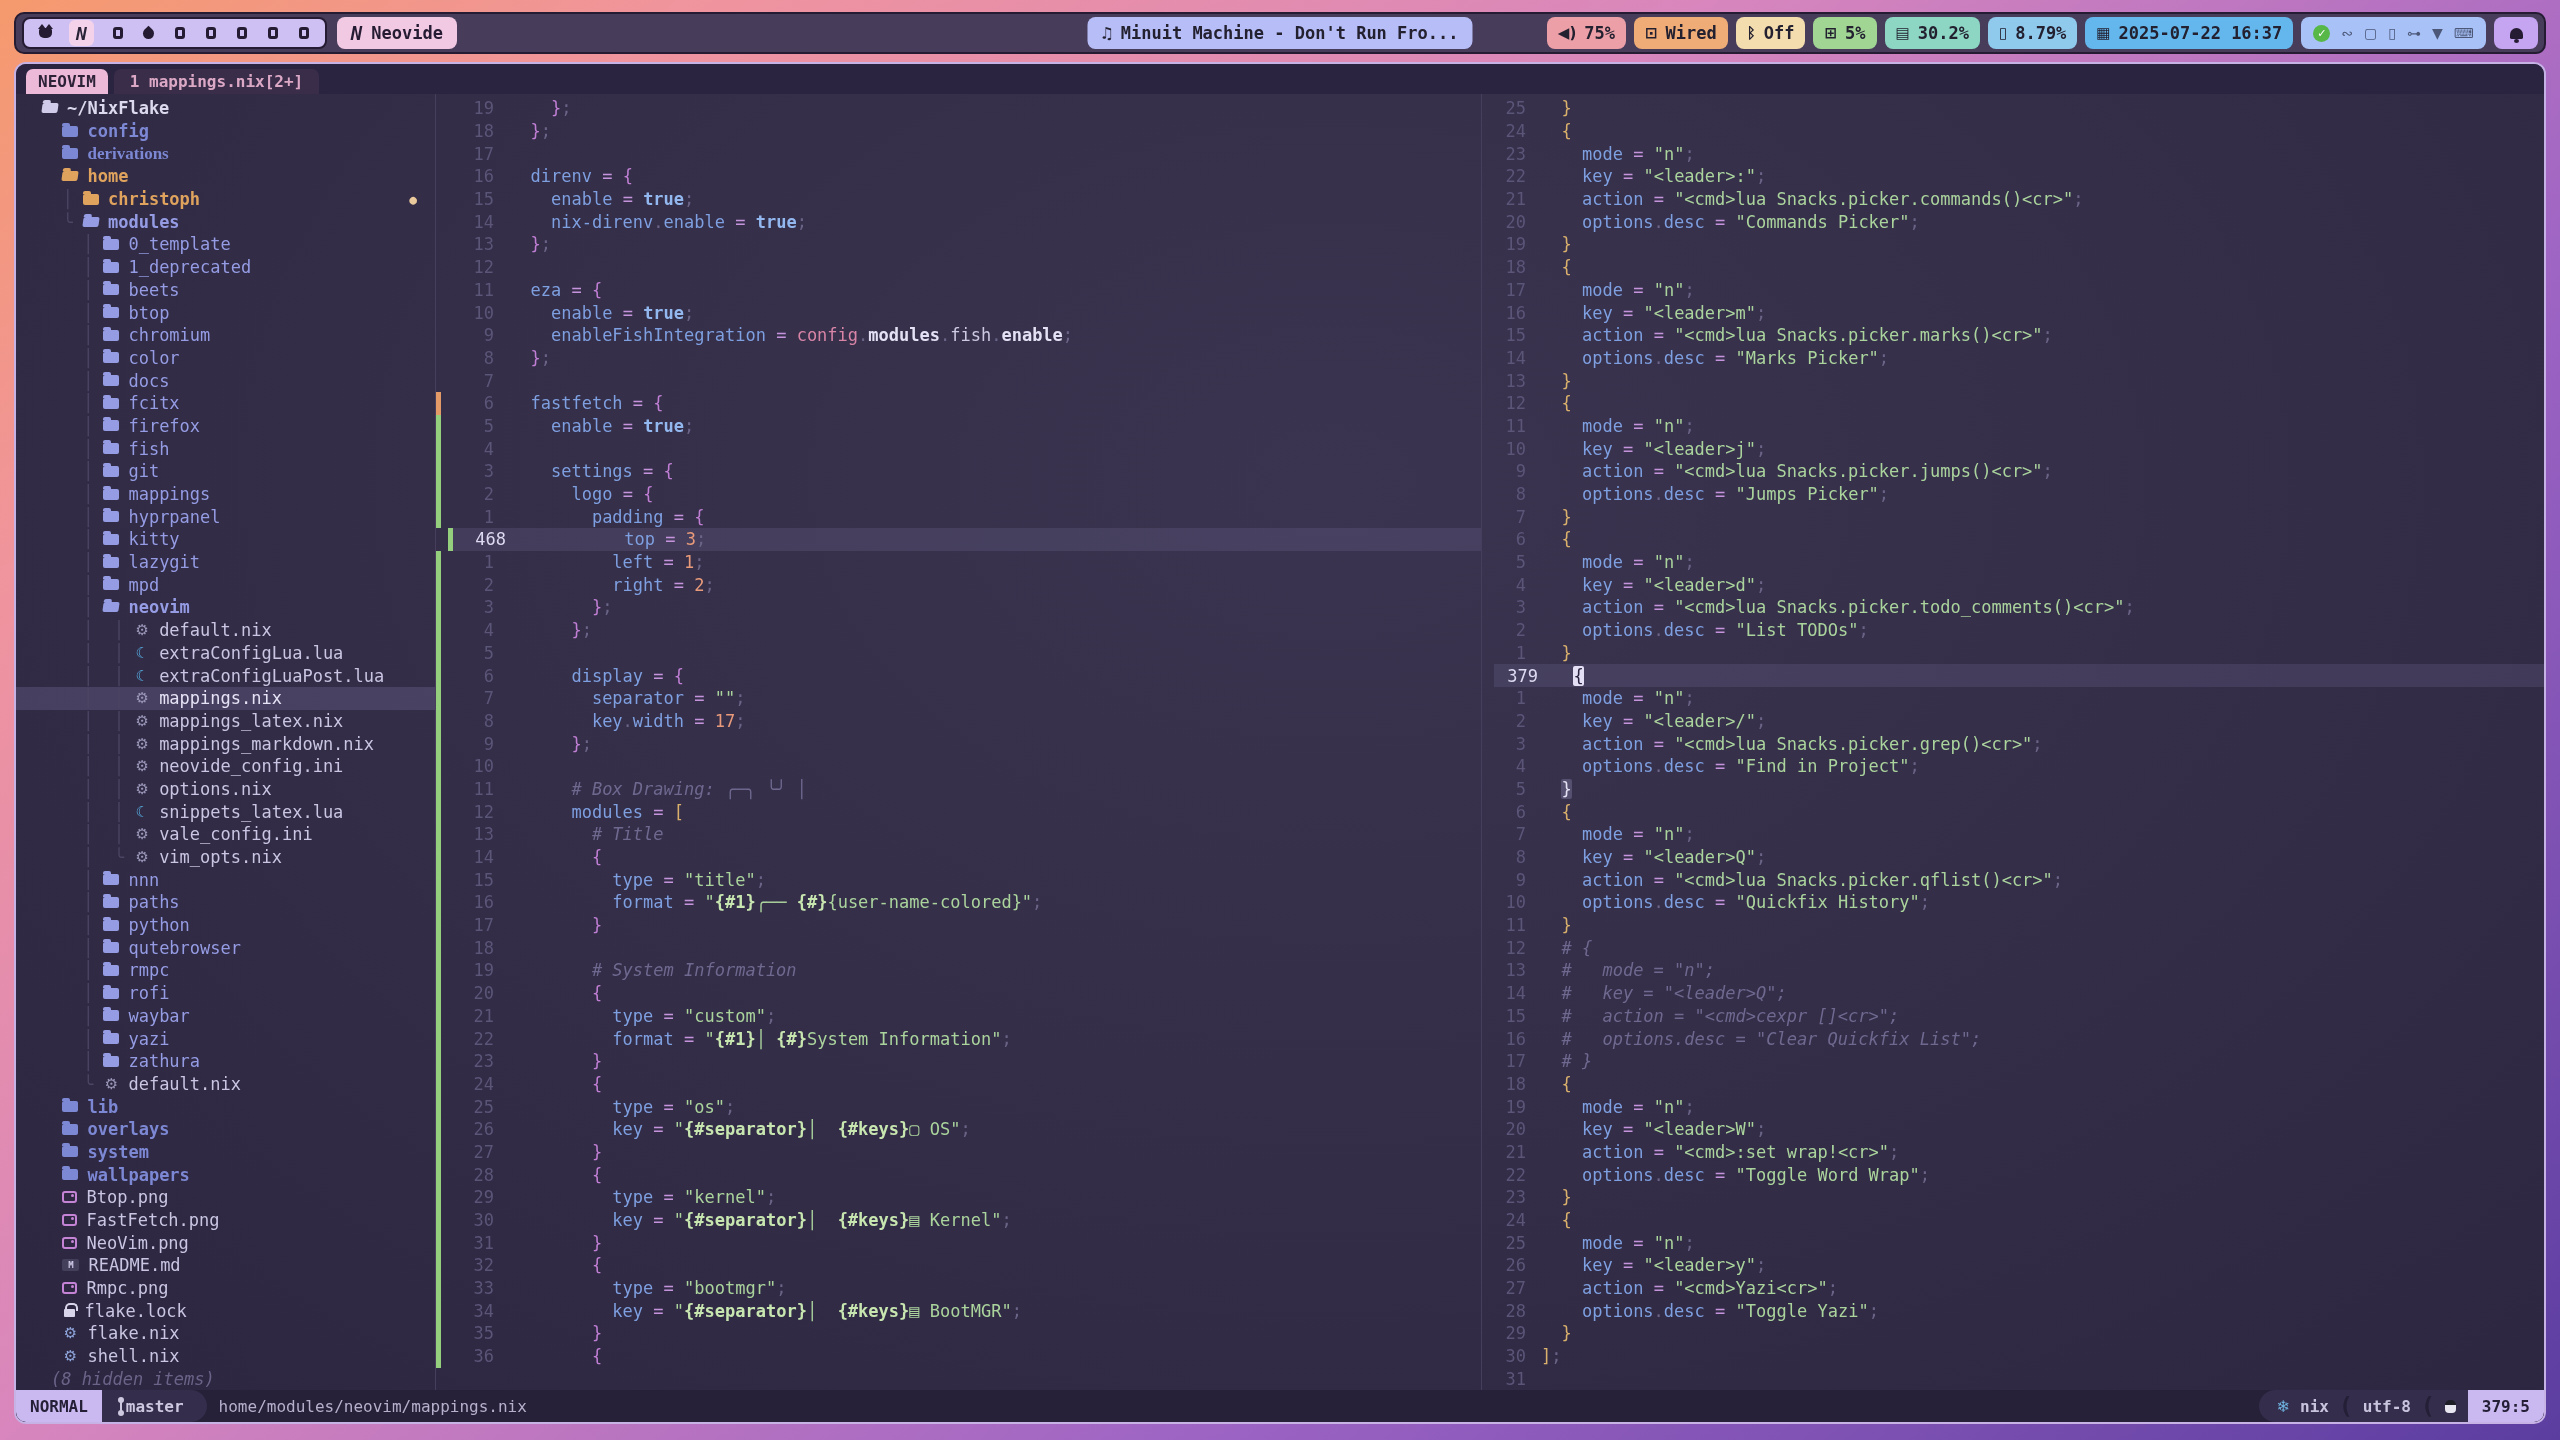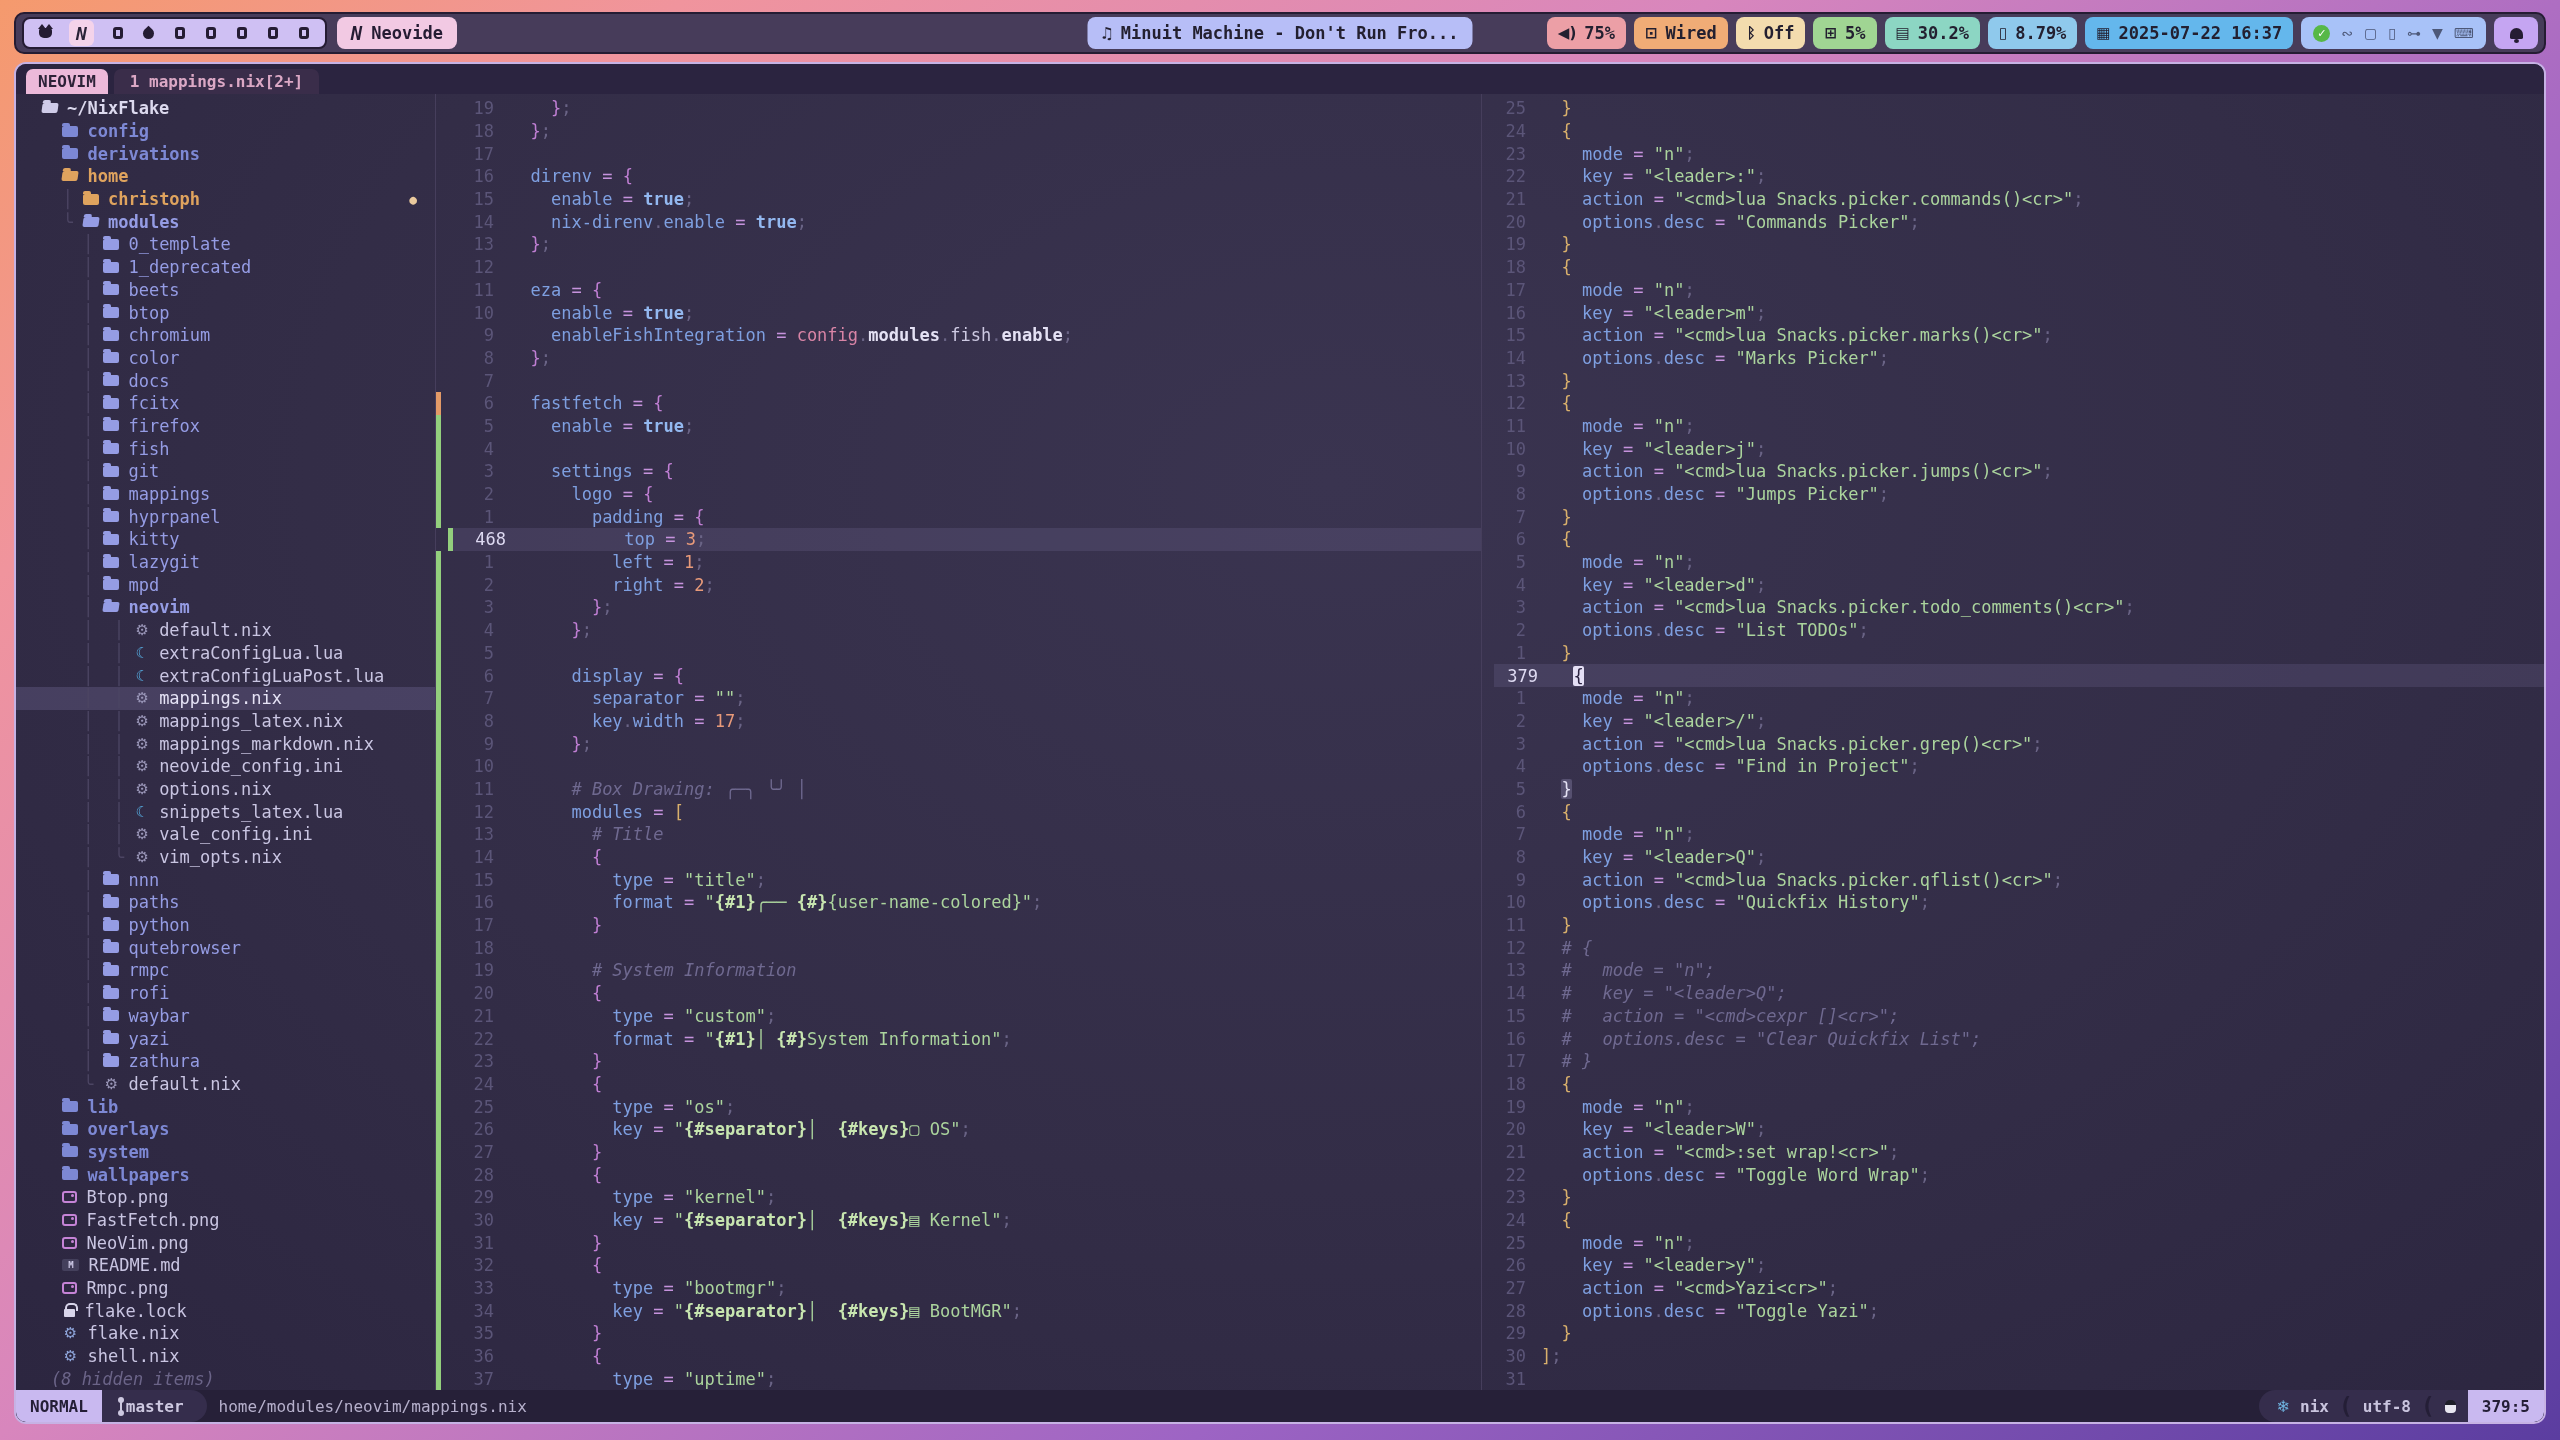--- a/index.html
+++ b/index.html
@@ -203,21 +203,21 @@
 
 <div class="window">
   <div class="tabline">
     <span class="neovim-badge">NEOVIM</span>
     <span class="tab">1 mappings.nix[2+]</span>
   </div>
   <div class="content">
     <div class="tree" id="tree">
         <div class="trow"><span class="guide"></span><span class="i-folder open" style="background: rgb(207, 203, 232);"></span><span class="tlabel" style="color: rgb(220, 217, 238); font-weight: bold;">~/NixFlake</span></div>
         <div class="trow"><span class="guide">  </span><span class="i-folder" style="background: rgb(125, 136, 212);"></span><span class="tlabel" style="color: rgb(125, 136, 212); font-weight: bold;">config</span></div>
-        <div class="trow"><span class="guide">  </span><span class="i-folder" style="background: rgb(125, 136, 212);"></span><span class="tlabel" style="color: rgb(125, 136, 212); font-weight: bold;">derivations</span></div>
+        <div class="trow"><span class="guide">  </span><span class="i-folder" style="background: rgb(125, 136, 212);"></span><span class="tlabel" style="color: rgb(125, 136, 212); font-weight: bold; font-family: Liberation Serif, serif;">derivations</span></div>
         <div class="trow"><span class="guide">  </span><span class="i-folder open" style="background: rgb(223, 163, 94);"></span><span class="tlabel" style="color: rgb(223, 163, 94); font-weight: bold;">home</span></div>
         <div class="trow"><span class="guide">  │ </span><span class="i-folder" style="background: rgb(223, 163, 94);"></span><span class="tlabel" style="color: rgb(223, 163, 94); font-weight: bold;">christoph</span><span class="tdot">●</span></div>
         <div class="trow"><span class="guide">  ╰ </span><span class="i-folder open" style="background: rgb(149, 156, 228);"></span><span class="tlabel" style="color: rgb(149, 156, 228); font-weight: bold;">modules</span></div>
         <div class="trow"><span class="guide">    │ </span><span class="i-folder" style="background: rgb(149, 156, 228);"></span><span class="tlabel" style="color: rgb(149, 156, 228);">0_template</span></div>
         <div class="trow"><span class="guide">    │ </span><span class="i-folder" style="background: rgb(149, 156, 228);"></span><span class="tlabel" style="color: rgb(149, 156, 228);">1_deprecated</span></div>
         <div class="trow"><span class="guide">    │ </span><span class="i-folder" style="background: rgb(149, 156, 228);"></span><span class="tlabel" style="color: rgb(149, 156, 228);">beets</span></div>
         <div class="trow"><span class="guide">    │ </span><span class="i-folder" style="background: rgb(149, 156, 228);"></span><span class="tlabel" style="color: rgb(149, 156, 228);">btop</span></div>
         <div class="trow"><span class="guide">    │ </span><span class="i-folder" style="background: rgb(149, 156, 228);"></span><span class="tlabel" style="color: rgb(149, 156, 228);">chromium</span></div>
         <div class="trow"><span class="guide">    │ </span><span class="i-folder" style="background: rgb(149, 156, 228);"></span><span class="tlabel" style="color: rgb(149, 156, 228);">color</span></div>
         <div class="trow"><span class="guide">    │ </span><span class="i-folder" style="background: rgb(149, 156, 228);"></span><span class="tlabel" style="color: rgb(149, 156, 228);">docs</span></div>
@@ -316,21 +316,20 @@
         <div class="cl"><span class="sign s-g"></span><span class="ln">27</span><span class="code"><span class="t-w">        </span><span class="t-p">}</span></span></div>
         <div class="cl"><span class="sign s-g"></span><span class="ln">28</span><span class="code"><span class="t-w">        </span><span class="t-p">{</span></span></div>
         <div class="cl"><span class="sign s-g"></span><span class="ln">29</span><span class="code"><span class="t-w">          </span><span class="t-k">type</span><span class="t-w"> </span><span class="t-o">=</span><span class="t-w"> </span><span class="t-s">"kernel"</span><span class="t-d">;</span></span></div>
         <div class="cl"><span class="sign s-g"></span><span class="ln">30</span><span class="code"><span class="t-w">          </span><span class="t-k">key</span><span class="t-w"> </span><span class="t-o">=</span><span class="t-w"> </span><span class="t-s">"</span><span class="t-b">{#separator}</span><span class="t-s">│  </span><span class="t-b">{#keys}</span><span class="t-s">▤ Kernel"</span><span class="t-d">;</span></span></div>
         <div class="cl"><span class="sign s-g"></span><span class="ln">31</span><span class="code"><span class="t-w">        </span><span class="t-p">}</span></span></div>
         <div class="cl"><span class="sign s-g"></span><span class="ln">32</span><span class="code"><span class="t-w">        </span><span class="t-p">{</span></span></div>
         <div class="cl"><span class="sign s-g"></span><span class="ln">33</span><span class="code"><span class="t-w">          </span><span class="t-k">type</span><span class="t-w"> </span><span class="t-o">=</span><span class="t-w"> </span><span class="t-s">"bootmgr"</span><span class="t-d">;</span></span></div>
         <div class="cl"><span class="sign s-g"></span><span class="ln">34</span><span class="code"><span class="t-w">          </span><span class="t-k">key</span><span class="t-w"> </span><span class="t-o">=</span><span class="t-w"> </span><span class="t-s">"</span><span class="t-b">{#separator}</span><span class="t-s">│  </span><span class="t-b">{#keys}</span><span class="t-s">▤ BootMGR"</span><span class="t-d">;</span></span></div>
         <div class="cl"><span class="sign s-g"></span><span class="ln">35</span><span class="code"><span class="t-w">        </span><span class="t-p">}</span></span></div>
         <div class="cl"><span class="sign s-g"></span><span class="ln">36</span><span class="code"><span class="t-w">        </span><span class="t-p">{</span></span></div>
-        <div class="cl"><span class="sign s-g"></span><span class="ln">37</span><span class="code"><span class="t-w">          </span><span class="t-k">type</span><span class="t-w"> </span><span class="t-o">=</span><span class="t-w"> </span><span class="t-s">"uptime"</span><span class="t-d">;</span></span></div>
       </div>
     <div class="pane right" id="pane-right">
         <div class="cl"><span class="sign"></span><span class="ln">25</span><span class="code"><span class="t-w">  </span><span class="t-y">}</span></span></div>
         <div class="cl"><span class="sign"></span><span class="ln">24</span><span class="code"><span class="t-w">  </span><span class="t-y">{</span></span></div>
         <div class="cl"><span class="sign"></span><span class="ln">23</span><span class="code"><span class="t-w">    </span><span class="t-k">mode</span><span class="t-w"> </span><span class="t-o">=</span><span class="t-w"> </span><span class="t-s">"n"</span><span class="t-d">;</span></span></div>
         <div class="cl"><span class="sign"></span><span class="ln">22</span><span class="code"><span class="t-w">    </span><span class="t-k">key</span><span class="t-w"> </span><span class="t-o">=</span><span class="t-w"> </span><span class="t-s">"&lt;leader&gt;:"</span><span class="t-d">;</span></span></div>
         <div class="cl"><span class="sign"></span><span class="ln">21</span><span class="code"><span class="t-w">    </span><span class="t-k">action</span><span class="t-w"> </span><span class="t-o">=</span><span class="t-w"> </span><span class="t-s">"&lt;cmd&gt;lua Snacks.picker.commands()&lt;cr&gt;"</span><span class="t-d">;</span></span></div>
         <div class="cl"><span class="sign"></span><span class="ln">20</span><span class="code"><span class="t-w">    </span><span class="t-k">options</span><span class="t-d">.</span><span class="t-k">desc</span><span class="t-w"> </span><span class="t-o">=</span><span class="t-w"> </span><span class="t-s">"Commands Picker"</span><span class="t-d">;</span></span></div>
         <div class="cl"><span class="sign"></span><span class="ln">19</span><span class="code"><span class="t-w">  </span><span class="t-y">}</span></span></div>
         <div class="cl"><span class="sign"></span><span class="ln">18</span><span class="code"><span class="t-w">  </span><span class="t-y">{</span></span></div>

